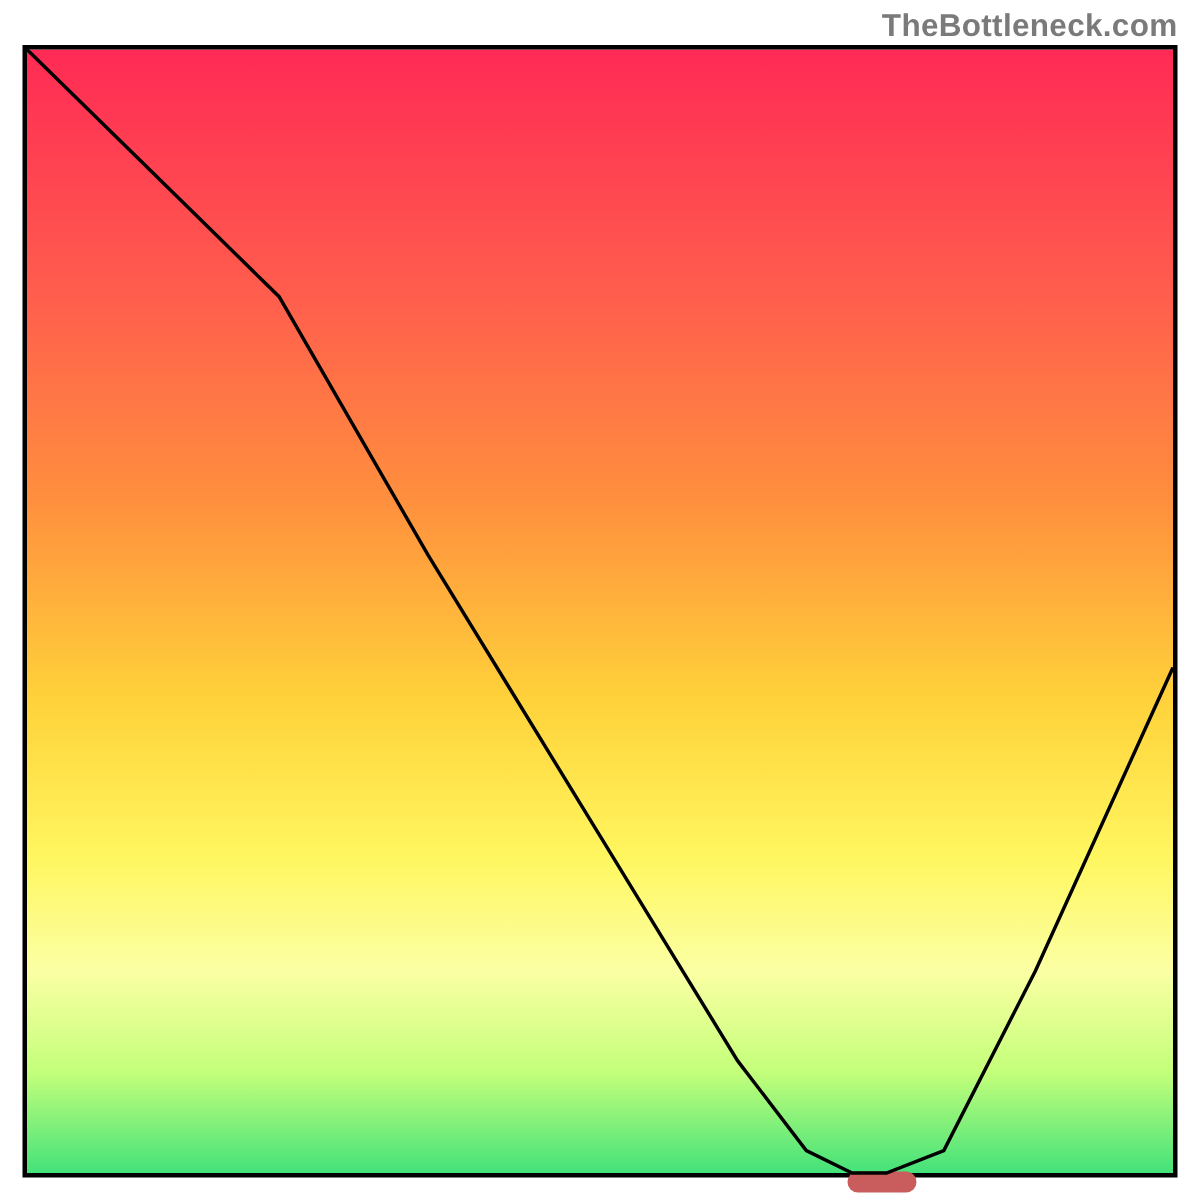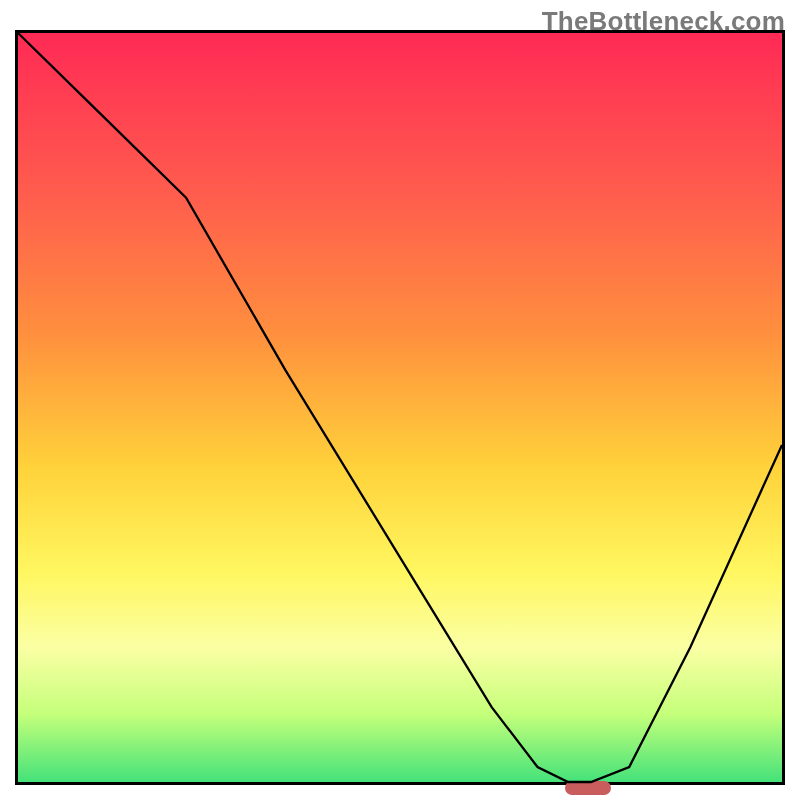--- a/index.html
+++ b/index.html
@@ -4,21 +4,21 @@
 <style>
   * { margin: 0; padding: 0; box-sizing: border-box; }
   html, body { width: 800px; height: 800px; overflow: hidden; background: #fff; }
   .wrap { position: relative; width: 800px; height: 800px; }
 
   .watermark {
     position: absolute;
     right: 15px;
     top: 6px;
     font-family: Arial, Helvetica, sans-serif;
-    font-size: 26px;
+    font-size: 21px;
     font-weight: bold;
     color: #7a7a7a;
     letter-spacing: 0.2px;
   }
 
   .plot {
     position: absolute;
     left: 15px;
     top: 30px;
     width: 770px;

